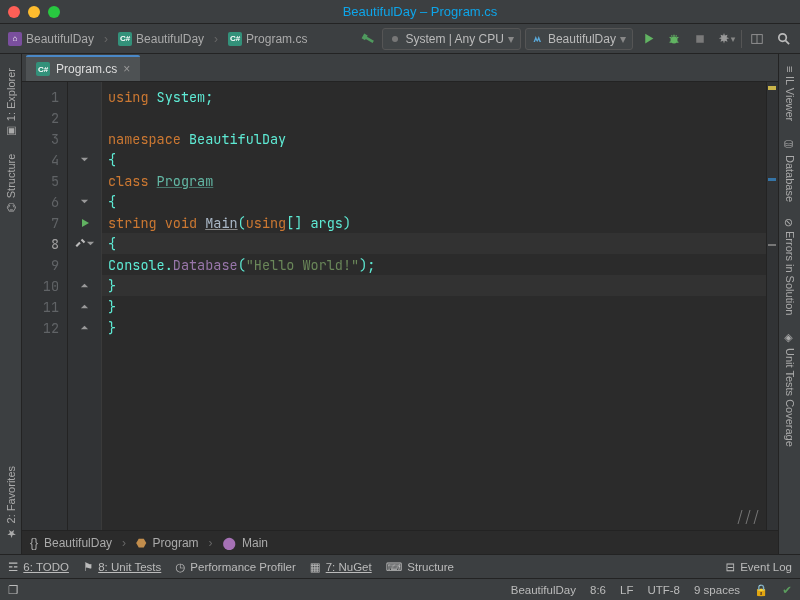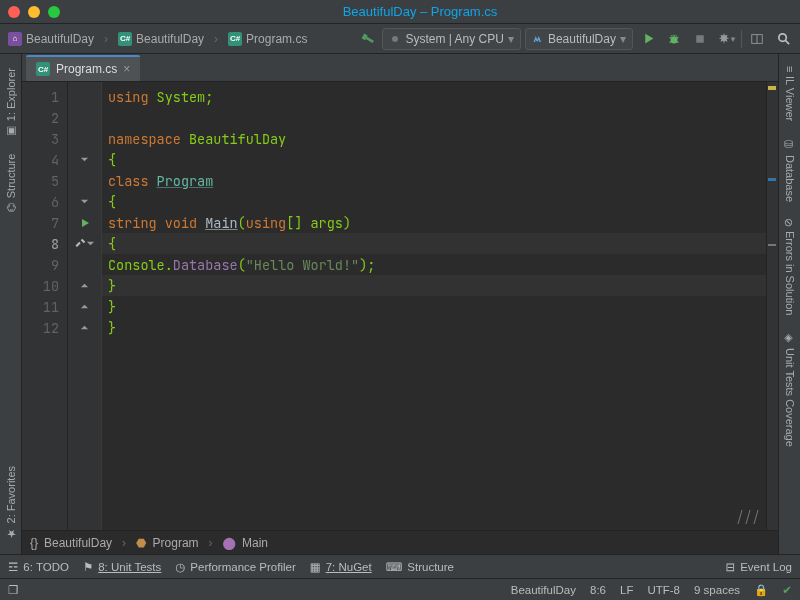--- a/index.html
+++ b/index.html
@@ -35,21 +35,21 @@
   .iline { height:21px; display:flex; align-items:center; justify-content:center; position:relative;}
   .fold { width:9px; height:9px; color:#888; }
   .code { flex:1; padding-top:4px; position:relative; }
   .cline { height:21px; display:flex; align-items:center; white-space:pre; padding-left:6px;}
   .cline.hl { background:#323232;}
   .kw { color:#cc7832; }
   .type { color:#63b8a5; }
   .ulink { text-decoration: underline; text-decoration-color:#63b8a588;}
   .fn { color:#a9b7c6; text-decoration:underline; text-decoration-color:#888;}
   .str { color:#6a8759;}
-  .pun { color:#84cc16;}
+  .pun { color:#5eead4;}
   .id { color:#9876aa;}
   .rgutter { width:12px; background:#313335; border-left:1px solid #232323; position:relative;}
   .mark { position:absolute; right:2px; width:8px; height:4px;}
   .crumbs { height:24px; border-top:1px solid #232323; display:flex; align-items:center; padding:0 8px; gap:6px; color:#aaa; font-size:12px; background:#2b2b2b;}
   .bottom-tool { height:24px; background:#3c3f41; border-top:1px solid #232323; display:flex; align-items:center; padding:0 8px; gap:14px; font-size:11.5px; color:#bbb;}
   .bottom-tool .item { display:flex; align-items:center; gap:5px;}
   .statusbar { height:22px; background:#3c3f41; border-top:1px solid #232323; display:flex; align-items:center; padding:0 8px; font-size:11.5px; color:#bbb; gap:14px;}
   .statusbar .right { margin-left:auto; display:flex; gap:14px; align-items:center;}
   svg { display:block;}
   .green-tri { color:#61b362;}
@@ -301,21 +301,21 @@
     <div class="rail-tab-r">
       <span>◈</span>
       <span>Unit Tests Coverage</span>
     </div>
   </div>
 </div>
 
 <div class="bottom-tool">
   <div class="item">
       <span>☲</span>
-      <span style="">6: TODO</span>
+      <span style="text-decoration:underline">6: TODO</span>
     </div>
   <div class="item">
       <span>⚑</span>
       <span style="text-decoration:underline">8: Unit Tests</span>
     </div>
   <div class="item">
       <span>◷</span>
       <span>Performance Profiler</span>
     </div>
   <div class="item">

